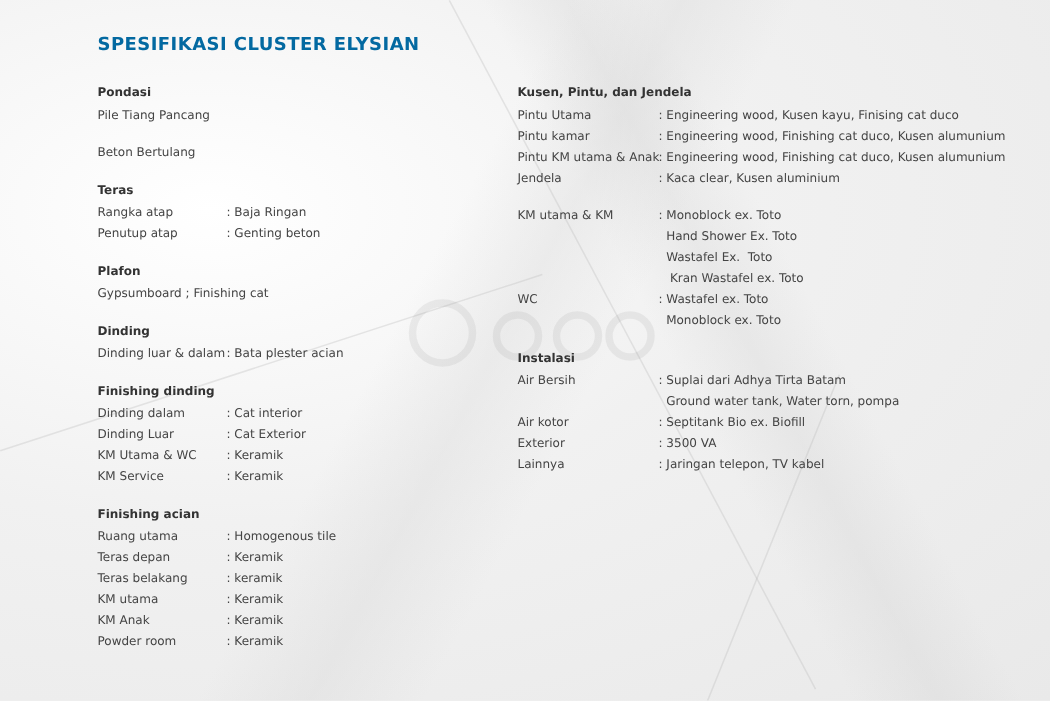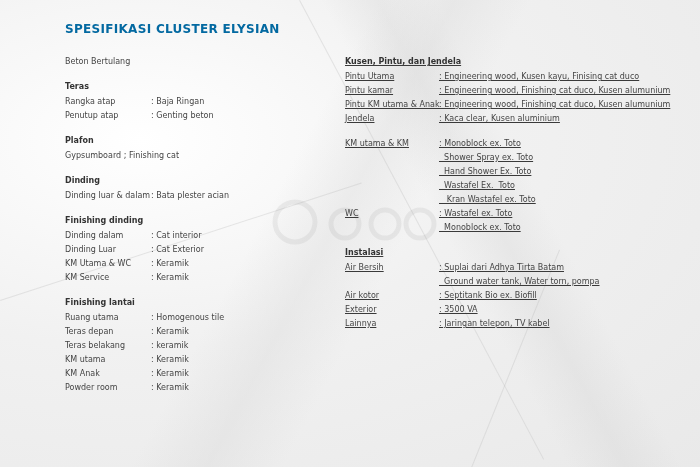--- a/index.html
+++ b/index.html
@@ -13,21 +13,21 @@
       radial-gradient(ellipse at 20% 30%, #ffffff 0%, #f1f1f1 45%, #e9e9e9 100%),
       #efefef;
   }
   .vein { position:absolute; background:rgba(190,190,190,0.35); transform-origin:0 0; height:1px; }
   .title {
     position:absolute; left:65px; top:10px;
     font-size:12px; font-weight:bold; color:#0369a1; letter-spacing:0.3px;margin-top:12px;
   }
   .col { position:absolute; font-size:8px; line-height:14px; }
   .col.left { left:65px; top:55px; width:260px; }
-  .col.right { left:345px; top:55px; width:350px;text-decoration:underline; }
+  .col.right { left:345px; top:55px; width:350px; }
   .sec { margin-bottom:11px; }
   .sec-title { font-weight:bold; color:#333; font-size:8px; margin-bottom:1px; }
   .row { display:flex; white-space:nowrap; color:#444; }
   .row .k { width:86px; flex:none; }
   .col.right .row .k { width:94px; }
   .row .v { flex:none; }
   .plain { color:#444; }
   .watermark {
     position:absolute; left:270px; top:192px; width:170px; height:60px;
     opacity:0.12; pointer-events:none;
@@ -44,20 +44,24 @@
   <circle cx="25" cy="30" r="20" fill="none" stroke="#888" stroke-width="5"></circle>
   <circle cx="75" cy="32" r="14" fill="none" stroke="#888" stroke-width="5"></circle>
   <circle cx="115" cy="32" r="14" fill="none" stroke="#888" stroke-width="5"></circle>
   <circle cx="150" cy="32" r="14" fill="none" stroke="#888" stroke-width="5"></circle>
 </svg>
 
 <div class="title">SPESIFIKASI CLUSTER ELYSIAN</div>
 
 <div class="col left">
 
+  <div class="sec">
+    <div class="sec-title">Pondasi</div>
+    <div class="plain">Pile Tiang Pancang</div>
+  </div>
 
   <div class="sec">
     <div class="plain">Beton Bertulang</div>
   </div>
 
   <div class="sec">
     <div class="sec-title">Teras</div>
     <div class="row">
         <span class="k">Rangka atap</span>
         <span class="v">: Baja Ringan</span>
@@ -95,21 +99,21 @@
         <span class="k">KM Utama &amp; WC</span>
         <span class="v">: Keramik</span>
       </div>
     <div class="row">
         <span class="k">KM Service</span>
         <span class="v">: Keramik</span>
       </div>
   </div>
 
   <div class="sec">
-    <div class="sec-title">Finishing lantai</div>
+    <div class="sec-title">Finishing acian</div>
     <div class="row">
         <span class="k">Ruang utama</span>
         <span class="v">: Homogenous tile</span>
       </div>
     <div class="row">
         <span class="k">Teras depan</span>
         <span class="v">: Keramik</span>
       </div>
     <div class="row">
         <span class="k">Teras belakang</span>
@@ -152,21 +156,20 @@
       </div>
   </div>
 
   <div class="sec">
     <div class="row">
         <span class="k">KM utama &amp;  KM</span>
         <span class="v">: Monoblock ex. Toto</span>
       </div>
     <div class="row">
         <span class="k"></span>
-        <span class="v" style="white-space:pre">  Shower Spray ex. Toto</span>
       </div>
     <div class="row">
         <span class="k"></span>
         <span class="v" style="white-space:pre">  Hand Shower Ex. Toto</span>
       </div>
     <div class="row">
         <span class="k"></span>
         <span class="v" style="white-space:pre">  Wastafel Ex.  Toto</span>
       </div>
     <div class="row">

